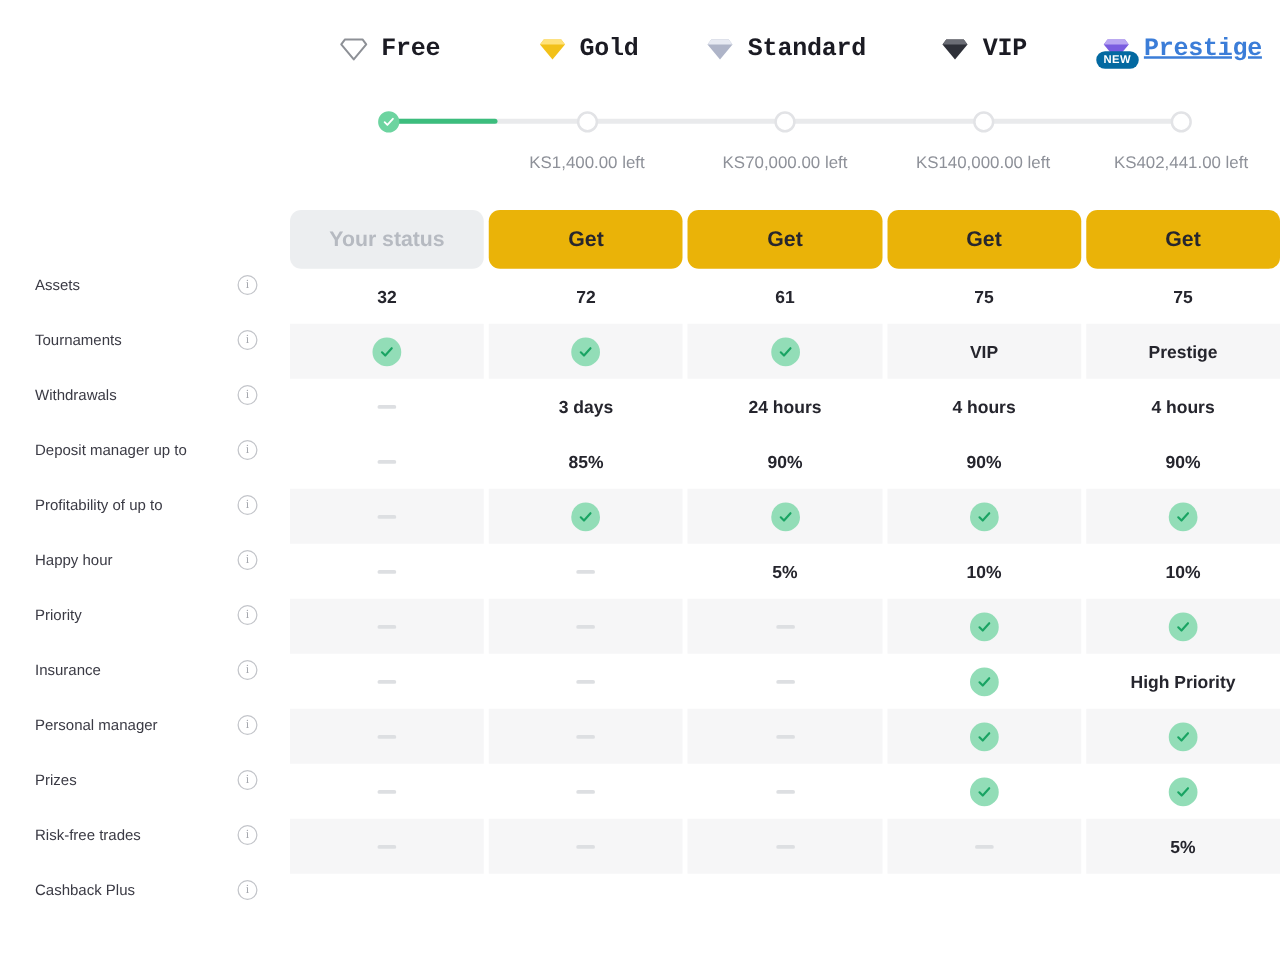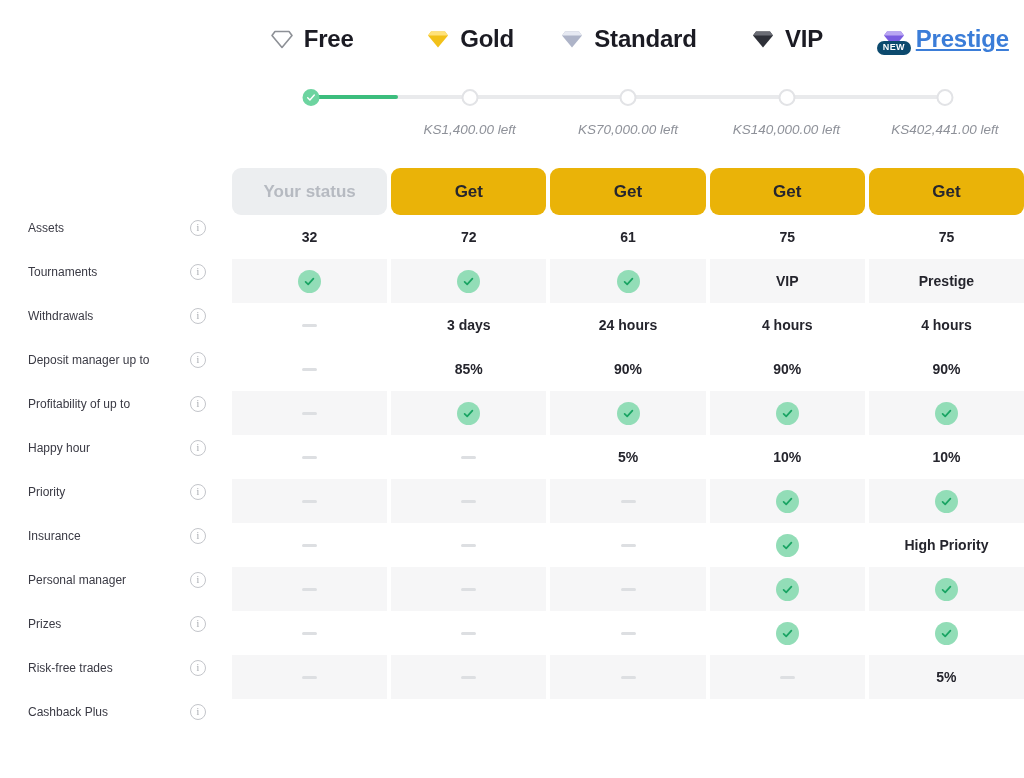--- a/index.html
+++ b/index.html
@@ -20,29 +20,29 @@
   }
   .tab {
     flex: 1 1 0;
     display: flex; align-items: center; justify-content: center;
     gap: 9px;
     position: relative;
     cursor: pointer;
   }
   .tab-icon { width: 26px; height: 26px; display: block; flex: none; position: relative; }
   .tab-label {
-    font-size: 24px; font-weight: bold; color: #1b1b23;
-    letter-spacing: -0.2px; white-space: nowrap;
+    font-size: 20px; font-weight: bold; color: #1b1b23;
+    letter-spacing: -0.2px; white-space: nowrap; font-family: Liberation Mono, monospace;
   }
   .tab.is-link .tab-label { color: #3b7dd8; text-decoration: underline; }
   .new-badge {
     position: absolute;
     left: 50%; margin-left: -68px;
     top: 27px;
-    background: #0c4a6e;
+    background: #0369a1;
     color: #ffffff;
     font-size: 9px; font-weight: bold;
     letter-spacing: 0.3px;
     padding: 2px 6px 3px;
     border-radius: 8px;
     line-height: 1;
   }
 
   
   .progress {
@@ -74,21 +74,20 @@
 
   .prog-labels {
     position: absolute; left: 232px; top: 122px;
     width: 792px; height: 20px;
     display: flex;
   }
   .prog-label {
     flex: 1 1 0; text-align: center;
     font-size: 13.5px; color: #8e9199;
     white-space: nowrap;
-    font-style: italic;
   }
   .prog-label.blank { visibility: hidden; }
 
   
   .actions {
     position: absolute; left: 232px; top: 168px;
     width: 792px; height: 47px;
     display: flex; gap: 4px;
   }
   .act-cell { flex: 1 1 0; display: flex; align-items: center; justify-content: center; }

